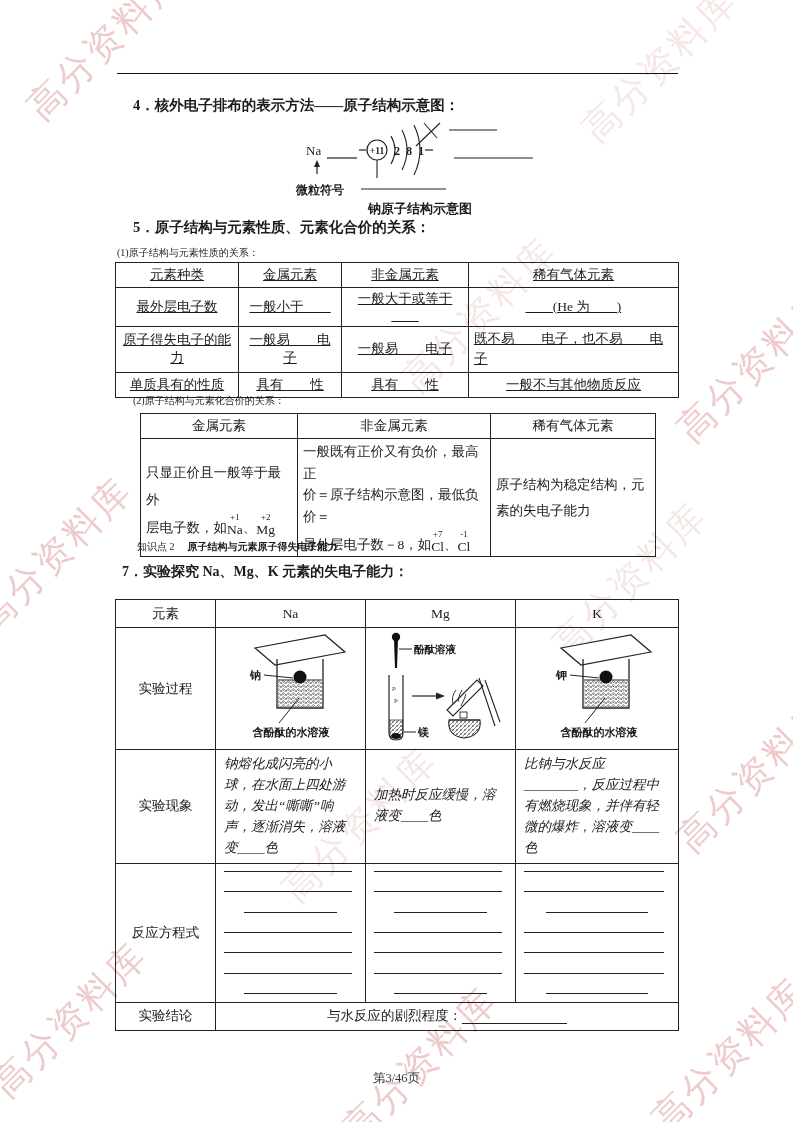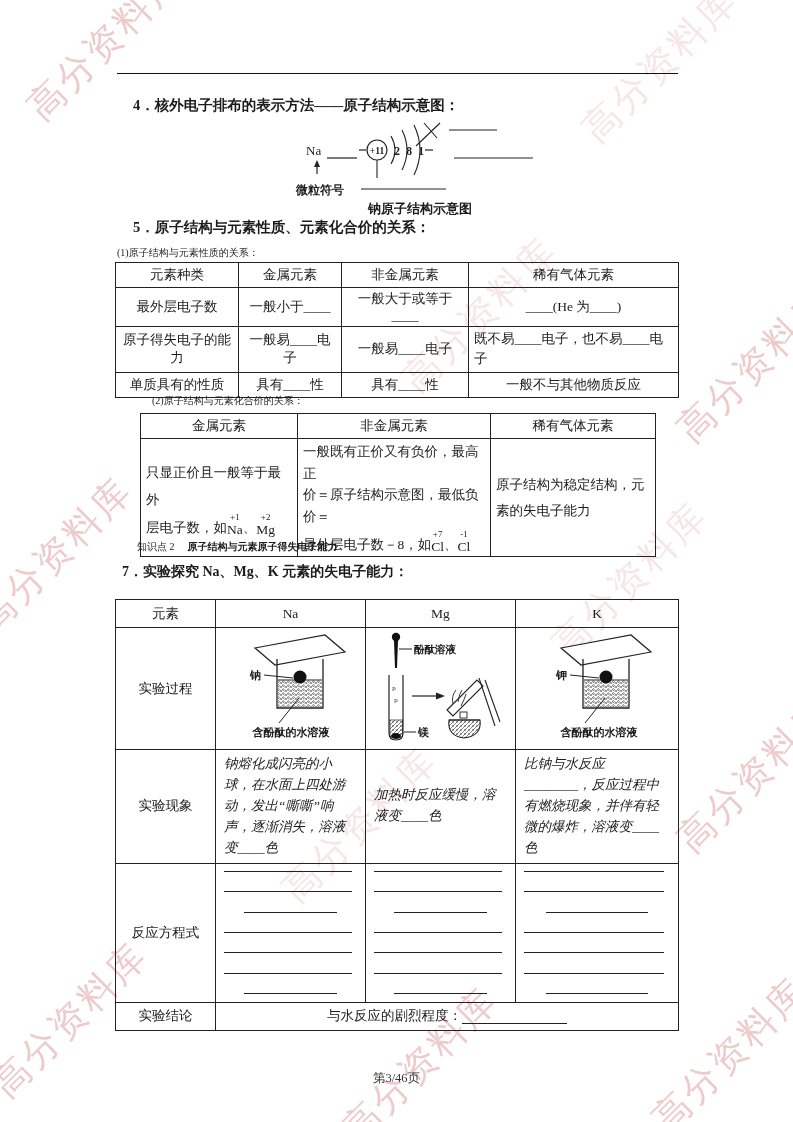--- a/index.html
+++ b/index.html
@@ -17,21 +17,21 @@
   }
   .wm.light{color:rgba(220,160,160,0.26);}
   .content{position:relative;z-index:1;}
   .rule{left:117px;top:73px;width:561px;border-top:1.6px solid #111;}
   .h-bold{font-weight:bold;font-size:14.5px;}
   .h-sub{font-size:10px;}
   table{border-collapse:collapse;table-layout:fixed;font-size:13.5px;}
   td,th{border:1.3px solid #222;text-align:center;vertical-align:middle;
         padding:2px 5px;font-weight:normal;overflow:hidden;}
   .ta-l{text-align:left;}
-  .t1{width:563px;}
+  .t1{width:563px;text-decoration:underline;}
   .t2{width:515px;}
   .t3{width:563px;}
   .cellpad{padding:4px 8px;line-height:1.55;font-style:italic;}
   
   .stk{display:inline-block;text-align:center;vertical-align:bottom;line-height:1;}
   .stk .sup{display:block;font-size:9px;line-height:9px;}
   .stk .sym{display:block;font-size:13.5px;line-height:15px;}
   .v-sp{line-height:2.0;}
   
   .eq-lines{height:123px;display:flex;flex-direction:column;justify-content:space-between;
@@ -139,21 +139,21 @@
     </tr>
     <tr style="height:25px">
       <td>单质具有的性质</td>
       <td>具有____性</td>
       <td>具有____性</td>
       <td>一般不与其他物质反应</td>
     </tr>
   </tbody>
     </table>
 
-  <div class="abs h-sub" style="left:152px;top:394px;">(2)原子结构与元素化合价的关系：</div>
+  <div class="abs h-sub" style="left:133px;top:394px;">(2)原子结构与元素化合价的关系：</div>
 
   <table class="abs t2" style="left:140px;top:413px;">
     <colgroup>
         <col style="width:157px">
         <col style="width:193px">
         <col style="width:165px">
       </colgroup>
     <tbody>
         <tr style="height:25px">
       <td>金属元素</td>

